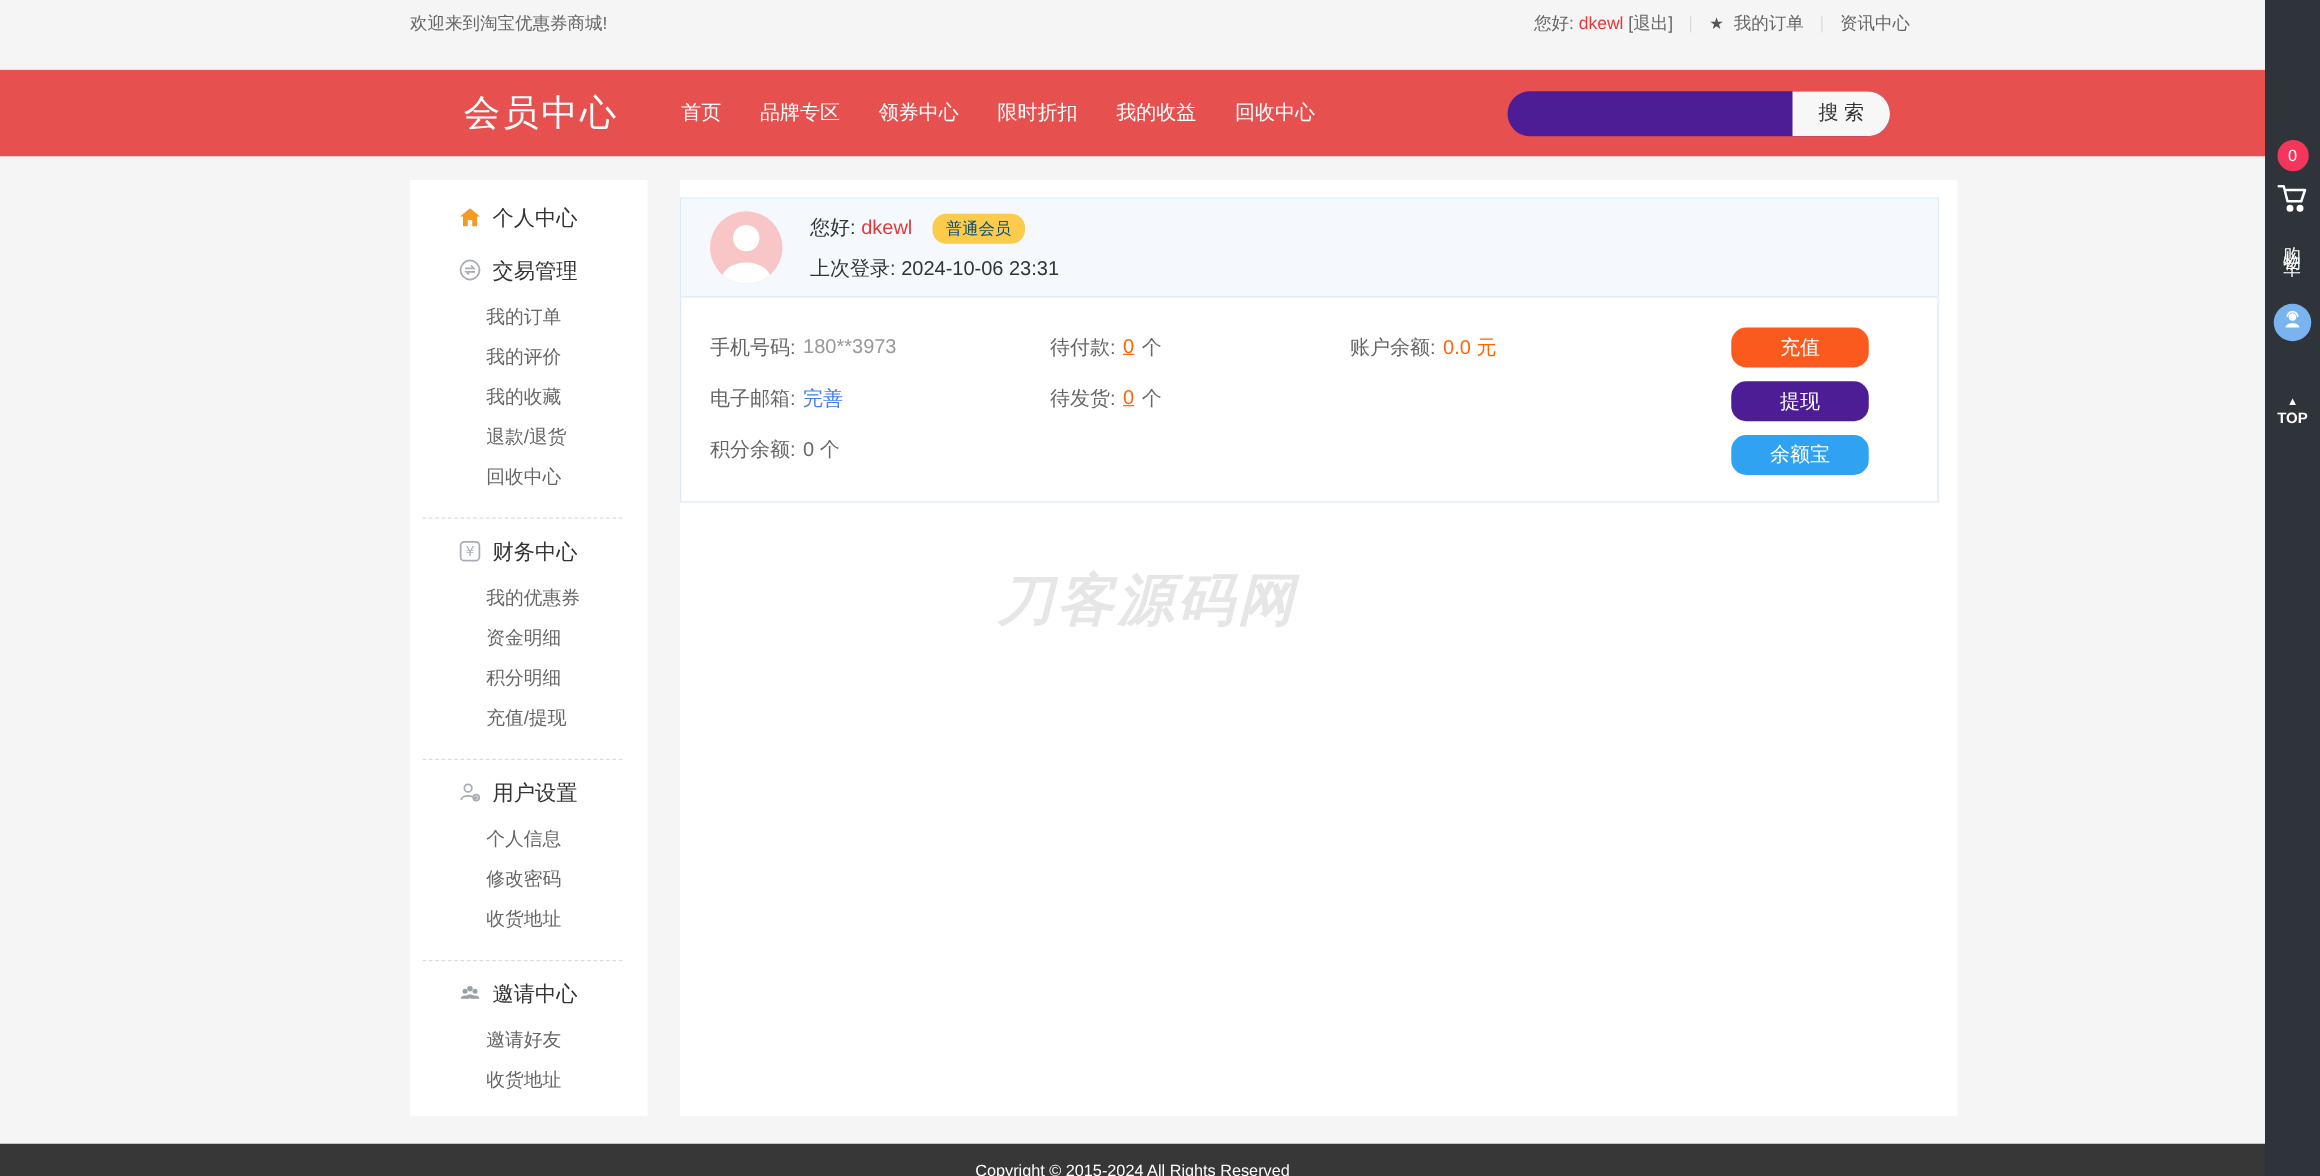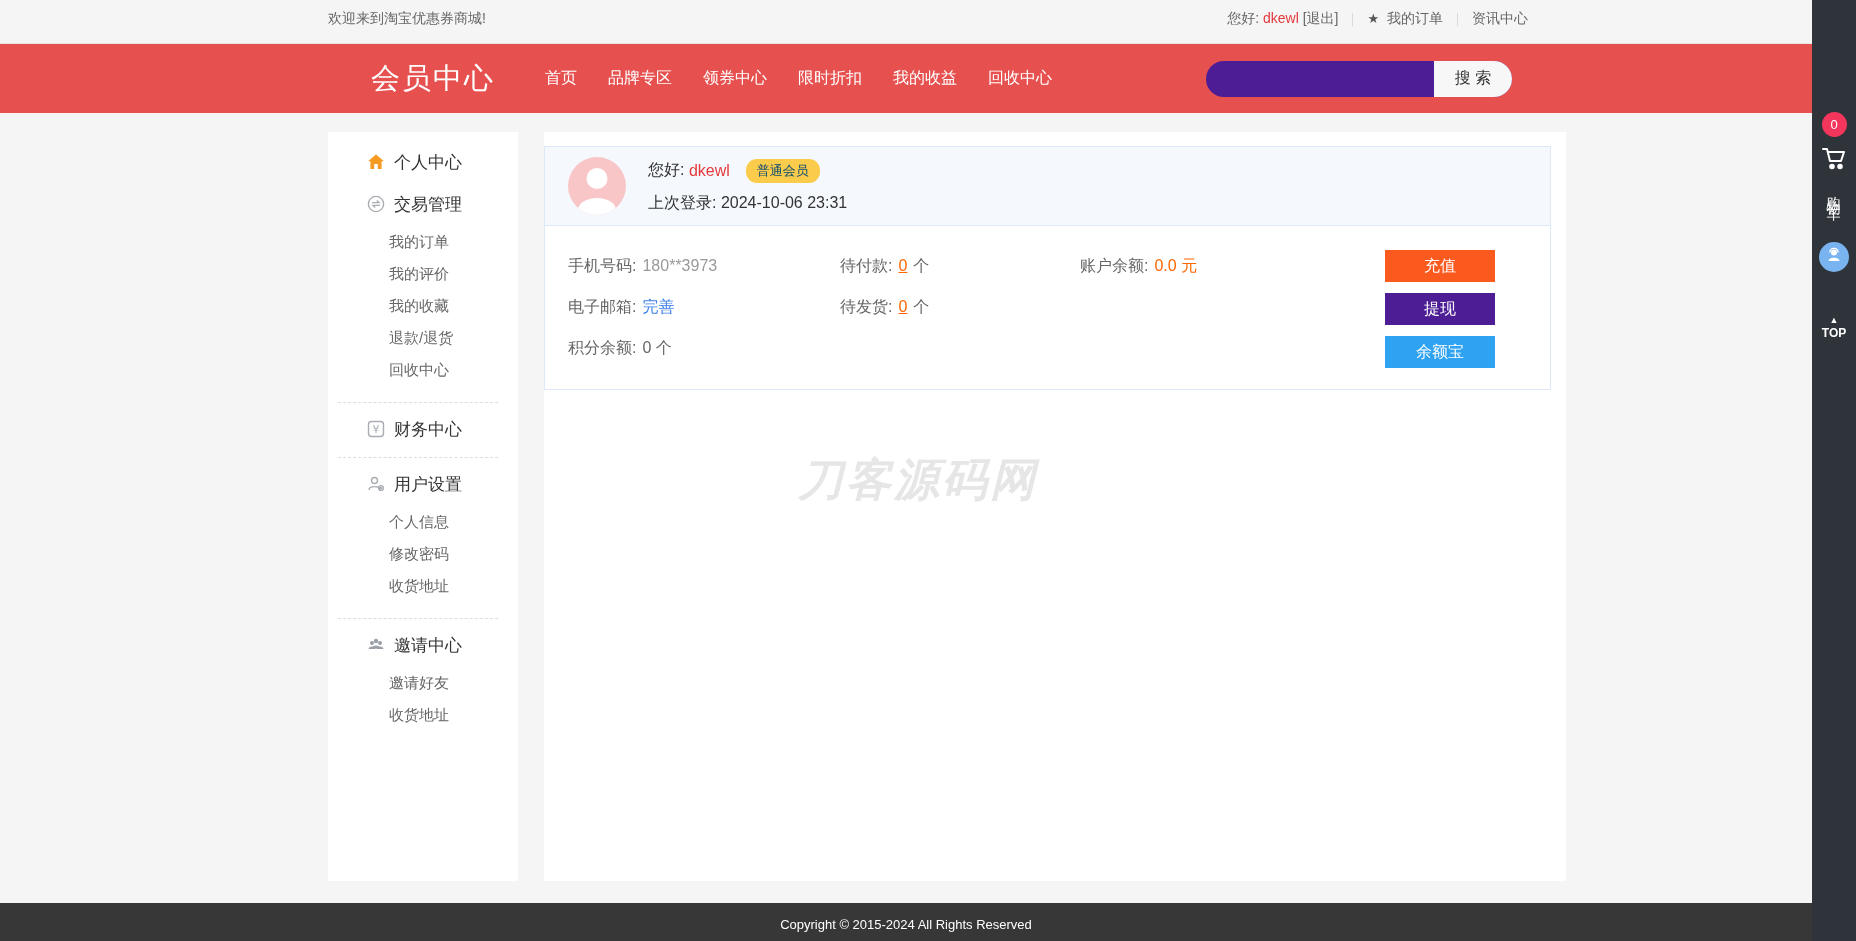--- a/index.html
+++ b/index.html
@@ -5,21 +5,21 @@
   * { box-sizing: border-box; }
   html,body { margin:0; padding:0; }
   body {
     width:1856px; height:941px; overflow:hidden; position:relative;
     background:#f5f5f5; font-family:"Liberation Sans","DejaVu Sans",sans-serif; color:#333;
   }
   a { text-decoration:none; color:inherit; cursor:pointer; }
   .container { width:1200px; margin:0 auto; }
 
   
-  .topbar { height:44px; background:#f5f5f5; border-bottom:1px solid #e7e7e7; font-size:14px; color:#666; }
+  .topbar { height:56px; background:#f5f5f5; border-bottom:1px solid #e7e7e7; font-size:14px; color:#666; }
   .topbar-inner { display:flex; justify-content:space-between; align-items:center; height:38px; }
   .topbar-right { display:flex; align-items:center; gap:14px; }
   .sep { width:1px; height:13px; background:#d9d9d9; }
   .red-text { color:#e4393c; }
   .star { color:#555; margin-right:4px; font-size:13px; }
 
   
   .header { height:69px; background:#e6504f;padding-left:20px; }
   .header-inner { display:flex; align-items:center; height:69px; }
   .logo { font-size:29px; color:#fff; letter-spacing:2px; margin-left:33px; white-space:nowrap; }
@@ -52,21 +52,21 @@
   .meta-row2 { margin-top:10px; }
 
   .card-body { position:relative; padding:24px 0 25px 23px; }
   .grid { display:grid; grid-template-columns:272px 240px 470px; row-gap:9px; font-size:16px; color:#666; }
   .cell { height:32px; display:flex; align-items:center; gap:6px;text-align:right; }
   .muted { color:#999; }
   .orange { color:#f60; }
   .count-link { color:#f60; text-decoration:underline; }
   .blue-link { color:#3d7fe8; }
   .btn-stack { position:absolute; top:24px; right:55px; display:flex; flex-direction:column; gap:11px; }
-  .btn { width:110px; height:32px; border:none; border-radius:0; color:#fff; font-size:16px; cursor:pointer; }
+  .btn { width:110px; height:32px; border:none; border-radius:12px; color:#fff; font-size:16px; cursor:pointer; }
   .btn-recharge { background:#fa5a1e; }
   .btn-withdraw { background:#4c1d95; }
   .btn-yuebao  { background:#2fa3f2; }
 
   .orders-title { margin:28px 0 0; font-size:17px; font-weight:400; color:#555; }
 
   .watermark { position:absolute; left:798px; top:450px; font-size:45px; font-weight:bold; font-style:italic; color:#e6e6e6; letter-spacing:3px; white-space:nowrap; pointer-events:none; }
 
   
   .footer { height:43px; background:#373737; display:flex; align-items:center; justify-content:center; padding-right:44px; color:#ffffff; font-size:13px; }
@@ -154,20 +154,26 @@
 
     <div class="side-head">
       <span class="ic">
         <svg width="18" height="18" viewBox="0 0 18 18">
             <rect x="1.5" y="1.5" width="15" height="15" rx="3" fill="none" stroke="#a9adb3" stroke-width="1.4"></rect>
             <text x="9" y="13" text-anchor="middle" font-size="11" fill="#a9adb3" font-family="DejaVu Sans, sans-serif">¥</text>
           </svg>
       </span>
       <span>财务中心</span>
     </div>
+    <ul class="side-list">
+      <li>我的优惠券</li>
+      <li>资金明细</li>
+      <li>积分明细</li>
+      <li>充值/提现</li>
+    </ul>
     <hr class="dash">
 
     <div class="side-head">
       <span class="ic">
         <svg width="18" height="18" viewBox="0 0 18 18" fill="none" stroke="#a9adb3" stroke-width="1.4">
             <circle cx="7.5" cy="5.5" r="3"></circle>
             <path d="M2 15 c0 -4.5 11 -4.5 11 0"></path>
             <circle cx="14" cy="13" r="2.4"></circle>
             <circle cx="14" cy="13" r="0.6" fill="#a9adb3"></circle>
           </svg>

